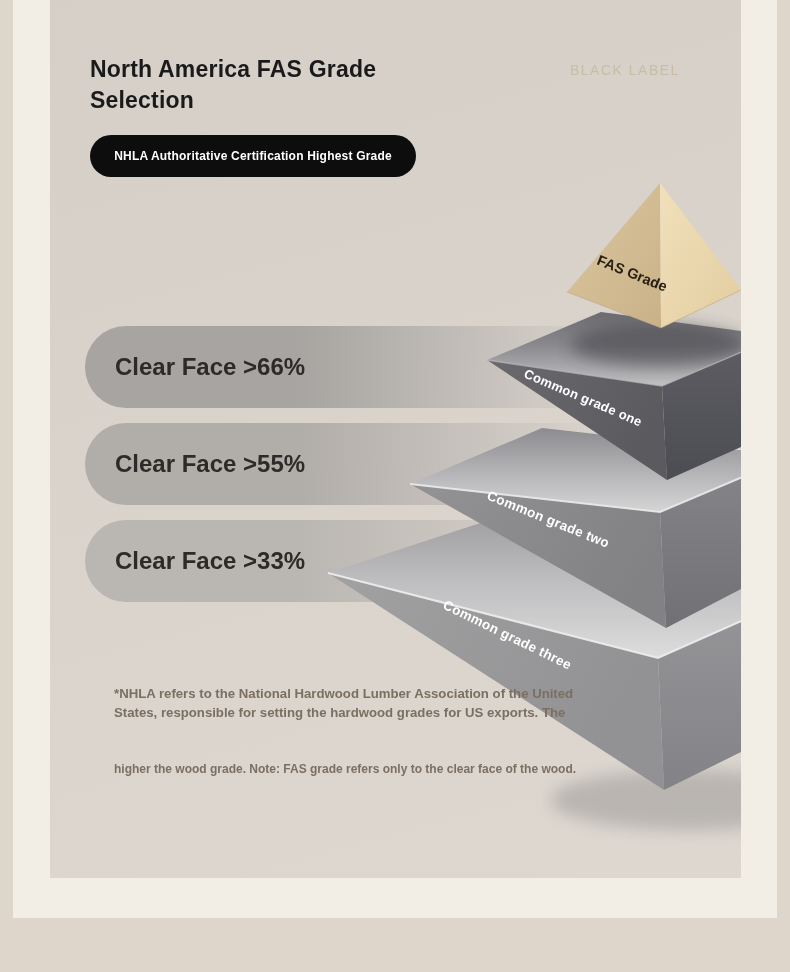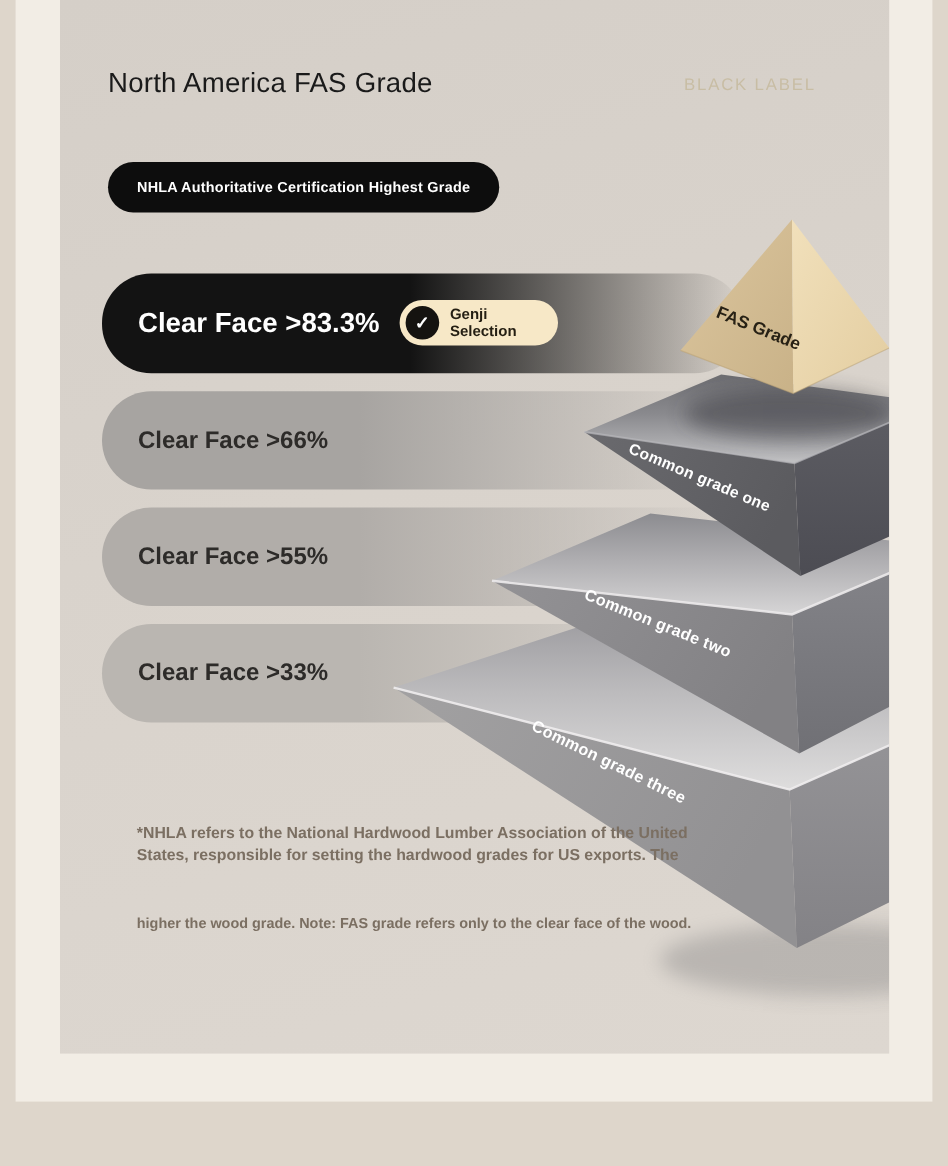--- a/index.html
+++ b/index.html
@@ -12,21 +12,21 @@
     position:absolute;left:13px;top:-24px;width:764px;height:942px;
     background:#f2ede5;
   }
   .panel{
     position:absolute;left:37px;top:24px;width:691px;height:878px;
     background:linear-gradient(165deg,#d5cfc8 0%,#d9d3cc 45%,#ddd7d0 100%);
     overflow:hidden;
   }
   .title{
     position:absolute;left:40px;top:54px;
-    font-size:23px;line-height:31px;font-weight:normal;color:#1a1a1a;
+    font-size:23px;line-height:31px;font-weight:bold;color:#1a1a1a;
     letter-spacing:.2px;
   }
   .brand{
     position:absolute;left:520px;top:62px;width:160px;
     font-size:14px;letter-spacing:1.5px;color:#c8bda4;font-weight:500;
   }
   .nhla-pill{
     position:absolute;left:40px;top:135px;width:326px;height:42px;
     background:#0d0d0d;border-radius:21px;
     display:flex;align-items:center;justify-content:center;
@@ -37,21 +37,21 @@
     display:flex;align-items:center;z-index:1;
   }
   .bar .lbl{margin-left:30px;font-weight:bold;white-space:nowrap;}
   .bar1{top:228px;height:83px;
     background:linear-gradient(90deg,#131313 0%,#131313 48%,rgba(19,19,19,0) 100%);}
   .bar1 .lbl{font-size:23px;color:#ffffff;}
   .bar2{top:326px;background:linear-gradient(90deg,#a7a4a1 0%,#a7a4a1 40%,rgba(167,164,161,0) 97%);}
   .bar3{top:423px;background:linear-gradient(90deg,#b1adা9 0%,#b1ada9 40%,rgba(177,173,169,0) 97%);}
   .bar3{top:423px;background:linear-gradient(90deg,#b1ada9 0%,#b1ada9 40%,rgba(177,173,169,0) 97%);}
   .bar4{top:520px;background:linear-gradient(90deg,#bab6b1 0%,#bab6b1 40%,rgba(186,182,177,0) 97%);}
-  .bar-gray .lbl{font-size:20px;color:#2d2b29;text-align:center;}
+  .bar-gray .lbl{font-size:24px;color:#2d2b29;text-align:center;}
   .genji{
     position:absolute;left:248px;top:22px;width:132px;height:38px;
     background:#f7e8c7;border-radius:19px;
     display:flex;align-items:center;
   }
   .genji .circ{
     width:28px;height:28px;border-radius:50%;background:#151310;
     margin-left:5px;display:flex;align-items:center;justify-content:center;
     color:#fff;font-size:15px;font-weight:900;
   }
@@ -63,35 +63,29 @@
   .notes div{white-space:nowrap;}
 </style>
 </head>
 <body>
 
 <div class="frame">
   <div class="panel">
 
     <div class="title">
       <div>North America FAS Grade</div>
+      <div>Selection</div>
     </div>
 
     <div class="brand">BLACK LABEL</div>
 
     <div class="nhla-pill">
       <span>NHLA Authoritative Certification Highest Grade</span>
     </div>
 
-    <div class="bar bar1">
-      <span class="lbl">Clear Face &gt;83.3%</span>
-      <div class="genji">
-        <span class="circ">✓</span>
-        <span class="gtxt">Genji Selection</span>
-      </div>
-    </div>
     <div class="bar bar2 bar-gray">
       <span class="lbl">Clear Face &gt;66%</span>
     </div>
     <div class="bar bar3 bar-gray">
       <span class="lbl">Clear Face &gt;55%</span>
     </div>
     <div class="bar bar4 bar-gray">
       <span class="lbl">Clear Face &gt;33%</span>
     </div>
 

